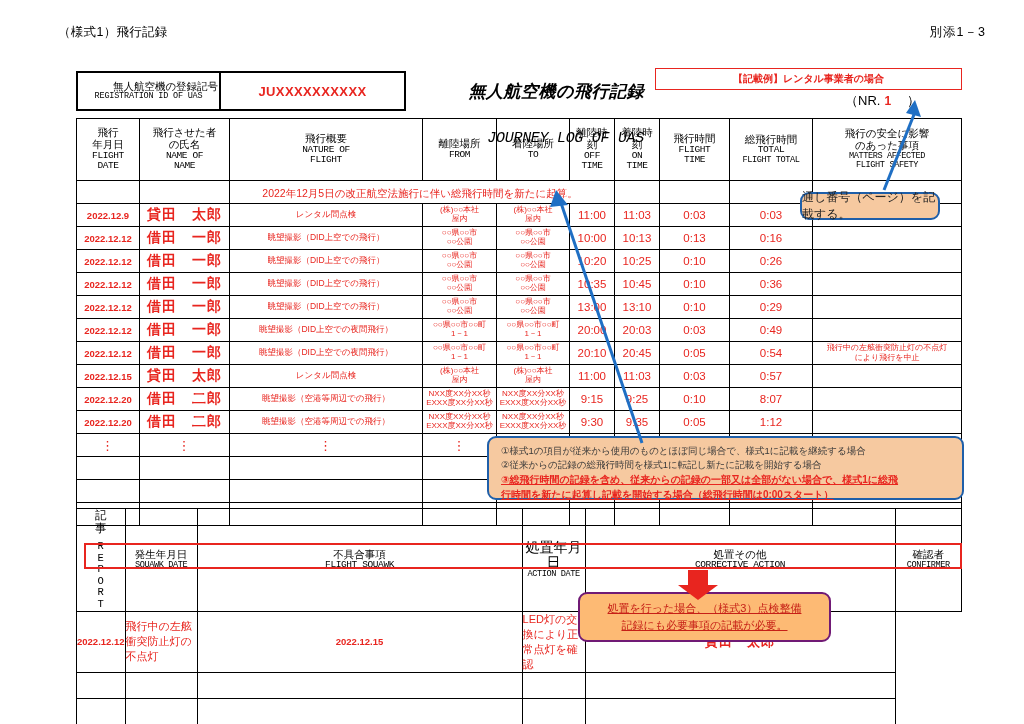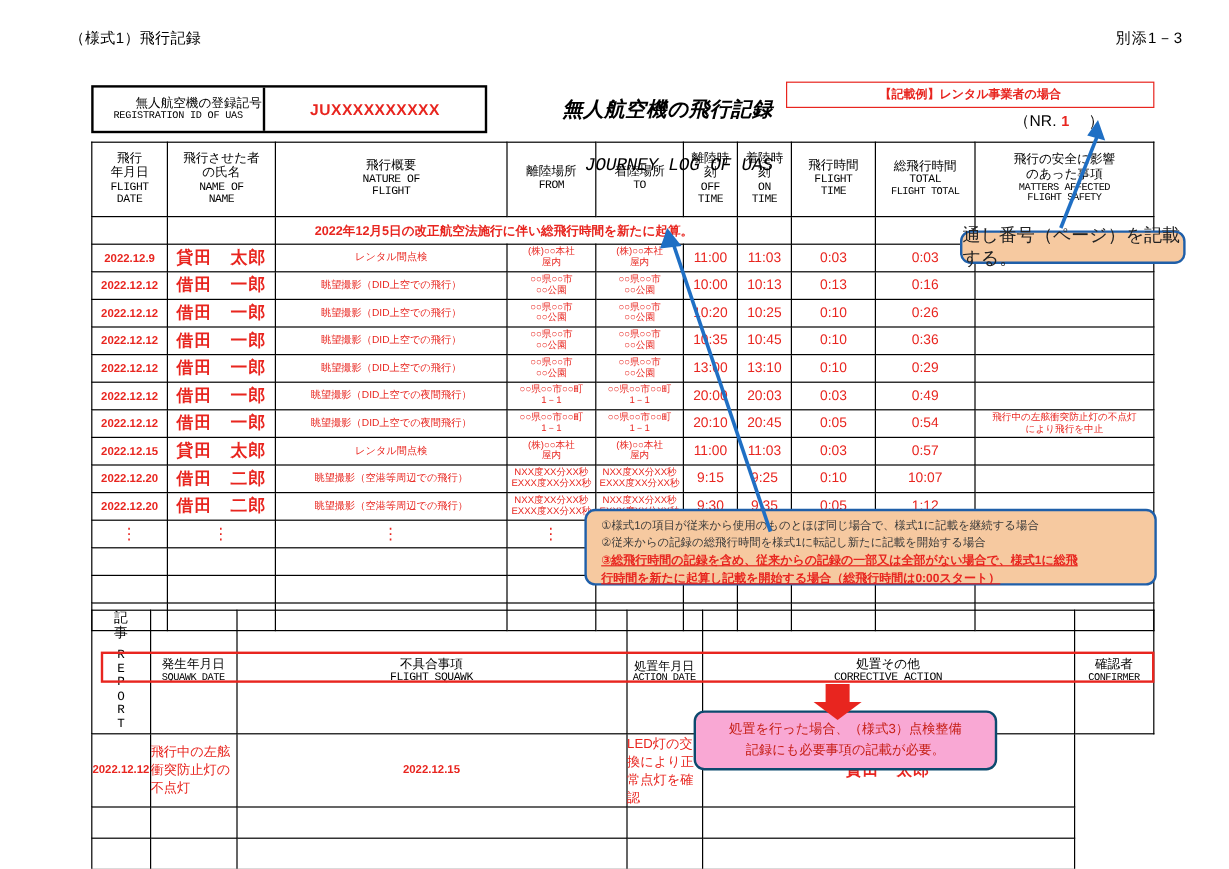--- a/index.html
+++ b/index.html
@@ -48,45 +48,45 @@
   .c-date{font-size:9.5px;font-weight:bold;}
   .c-pilot{font-size:14px;font-weight:bold;letter-spacing:1px;}
   .c-nature{font-size:8.5px;text-align:left;padding-left:5px;}
   .c-place{font-size:8px;line-height:1.12;}
   .c-time{font-size:11.5px;}
   .c-total{font-size:11.5px;}
   .c-safety{font-size:8px;text-align:left;padding-left:3px;line-height:1.2;}
   .row-blank td{height:23px;}
 
   .note-row td{height:18px;}
-  .note-span{color:#e8251f;font-size:10.5px;font-weight:bold;white-space:nowrap;
+  .note-span{color:#e8251f;font-size:10.5px;font-weight:normal;white-space:nowrap;
     position:relative;left:-2px;}
   .dots td{height:20px;font-size:13px;color:#333;letter-spacing:1px;}
 
   
   .rep-tbl{left:76px;top:508px;width:886px;}
   .rep-tbl td,.rep-tbl th{border:1px solid #000;padding:0;box-sizing:border-box;}
   .rep-side{width:22px;text-align:center;vertical-align:top;padding-top:6px;line-height:1.25;font-size:11px;}
   .rep-side .kanji{font-size:11.5px;display:block;}
   .rep-side .en{font-size:10.5px;display:block;font-family:"Liberation Mono","DejaVu Sans Mono",monospace;margin-top:7px;}
   .rep-tbl thead th{height:26px;text-align:center;vertical-align:middle;line-height:1.1;font-weight:normal;}
   .rep-tbl tbody td{height:26px;color:#e8251f;}
   .r-date{font-size:9.5px;text-align:center;font-weight:bold;}
   .r-txt{font-size:11px;text-align:left;padding-left:6px;}
   .r-name{font-size:13px;text-align:center;font-weight:bold;letter-spacing:1px;}
 
   
   .callout{position:absolute;background:#f6c9a0;border:2px solid #1f5fa9;border-radius:9px;
     box-sizing:border-box;color:#222;}
-  .callout.page-no{left:800px;top:192px;width:188px;height:28px;
-    display:flex;align-items:center;justify-content:center;font-size:15px;}
-  .callout.cases{left:487px;top:424px;width:477px;height:64px;padding:6px 28px 0 12px;line-height:1.45;}
+  .callout.page-no{left:800px;top:192px;width:140px;height:28px;
+    display:flex;align-items:center;justify-content:center;font-size:12px;}
+  .callout.cases{left:487px;top:436px;width:477px;height:64px;padding:6px 28px 0 12px;line-height:1.45;}
   .callout.cases .l1,.callout.cases .l2{font-size:9.5px;color:#3a3a3a;}
   .callout.cases .l3{font-size:10px;color:#e8251f;font-weight:bold;text-decoration:underline;display:block;margin-top:1px;line-height:1.4;}
-  .callout.orange{background:#f9a8d4;border:2px solid #0c4a6e;border-radius:9px;}
+  .callout.orange{background:#fdba74;border:2px solid #701a75;border-radius:9px;text-decoration:underline;}
   .callout.action{left:578px;top:592px;width:253px;height:50px;
     display:flex;flex-direction:column;align-items:center;justify-content:center;
     font-size:11px;line-height:1.55;color:#c62017;}
 
   
   .hl-rect{position:absolute;border:2.5px solid #e8251f;box-sizing:border-box;pointer-events:none;}
   .hl-report-row{left:84px;top:543px;width:878px;height:26px;}
 
   
   .overlay{position:absolute;left:0;top:0;width:1024px;height:724px;pointer-events:none;}
@@ -366,21 +366,21 @@
             <div>NXX度XX分XX秒</div>
             <div>EXXX度XX分XX秒</div>
           </td>
           <td class="c-place">
             <div>NXX度XX分XX秒</div>
             <div>EXXX度XX分XX秒</div>
           </td>
           <td class="c-time">9:15</td>
           <td class="c-time">9:25</td>
           <td class="c-time">0:10</td>
-          <td class="c-total">10:07</td>
+          <td class="c-total">8:07</td>
           <td class="c-safety">
             <div></div>
             <div></div>
           </td>
         </tr>
         <tr>
           <td class="c-date">2022.12.20</td>
           <td class="c-pilot">借田　二郎</td>
           <td class="c-nature">眺望撮影（空港等周辺での飛行）</td>
           <td class="c-place">
@@ -466,21 +466,21 @@
         </th>
         <th style="width:72px">
           <span class="th-jp">発生年月日</span>
           <span class="th-en sm">SQUAWK DATE</span>
         </th>
         <th style="width:325px">
           <span class="th-jp">不具合事項</span>
           <span class="th-en">FLIGHT SQUAWK</span>
         </th>
         <th style="width:63px">
-          <span class="th-jp" style="font-size:10px">処置年月日</span>
+          <span class="th-jp" style="font-size:14px">処置年月日</span>
           <span class="th-en sm">ACTION DATE</span>
         </th>
         <th style="width:310px">
           <span class="th-jp">処置その他</span>
           <span class="th-en">CORRECTIVE ACTION</span>
         </th>
         <th>
           <span class="th-jp">確認者</span>
           <span class="th-en sm">CONFIRMER</span>
         </th>

